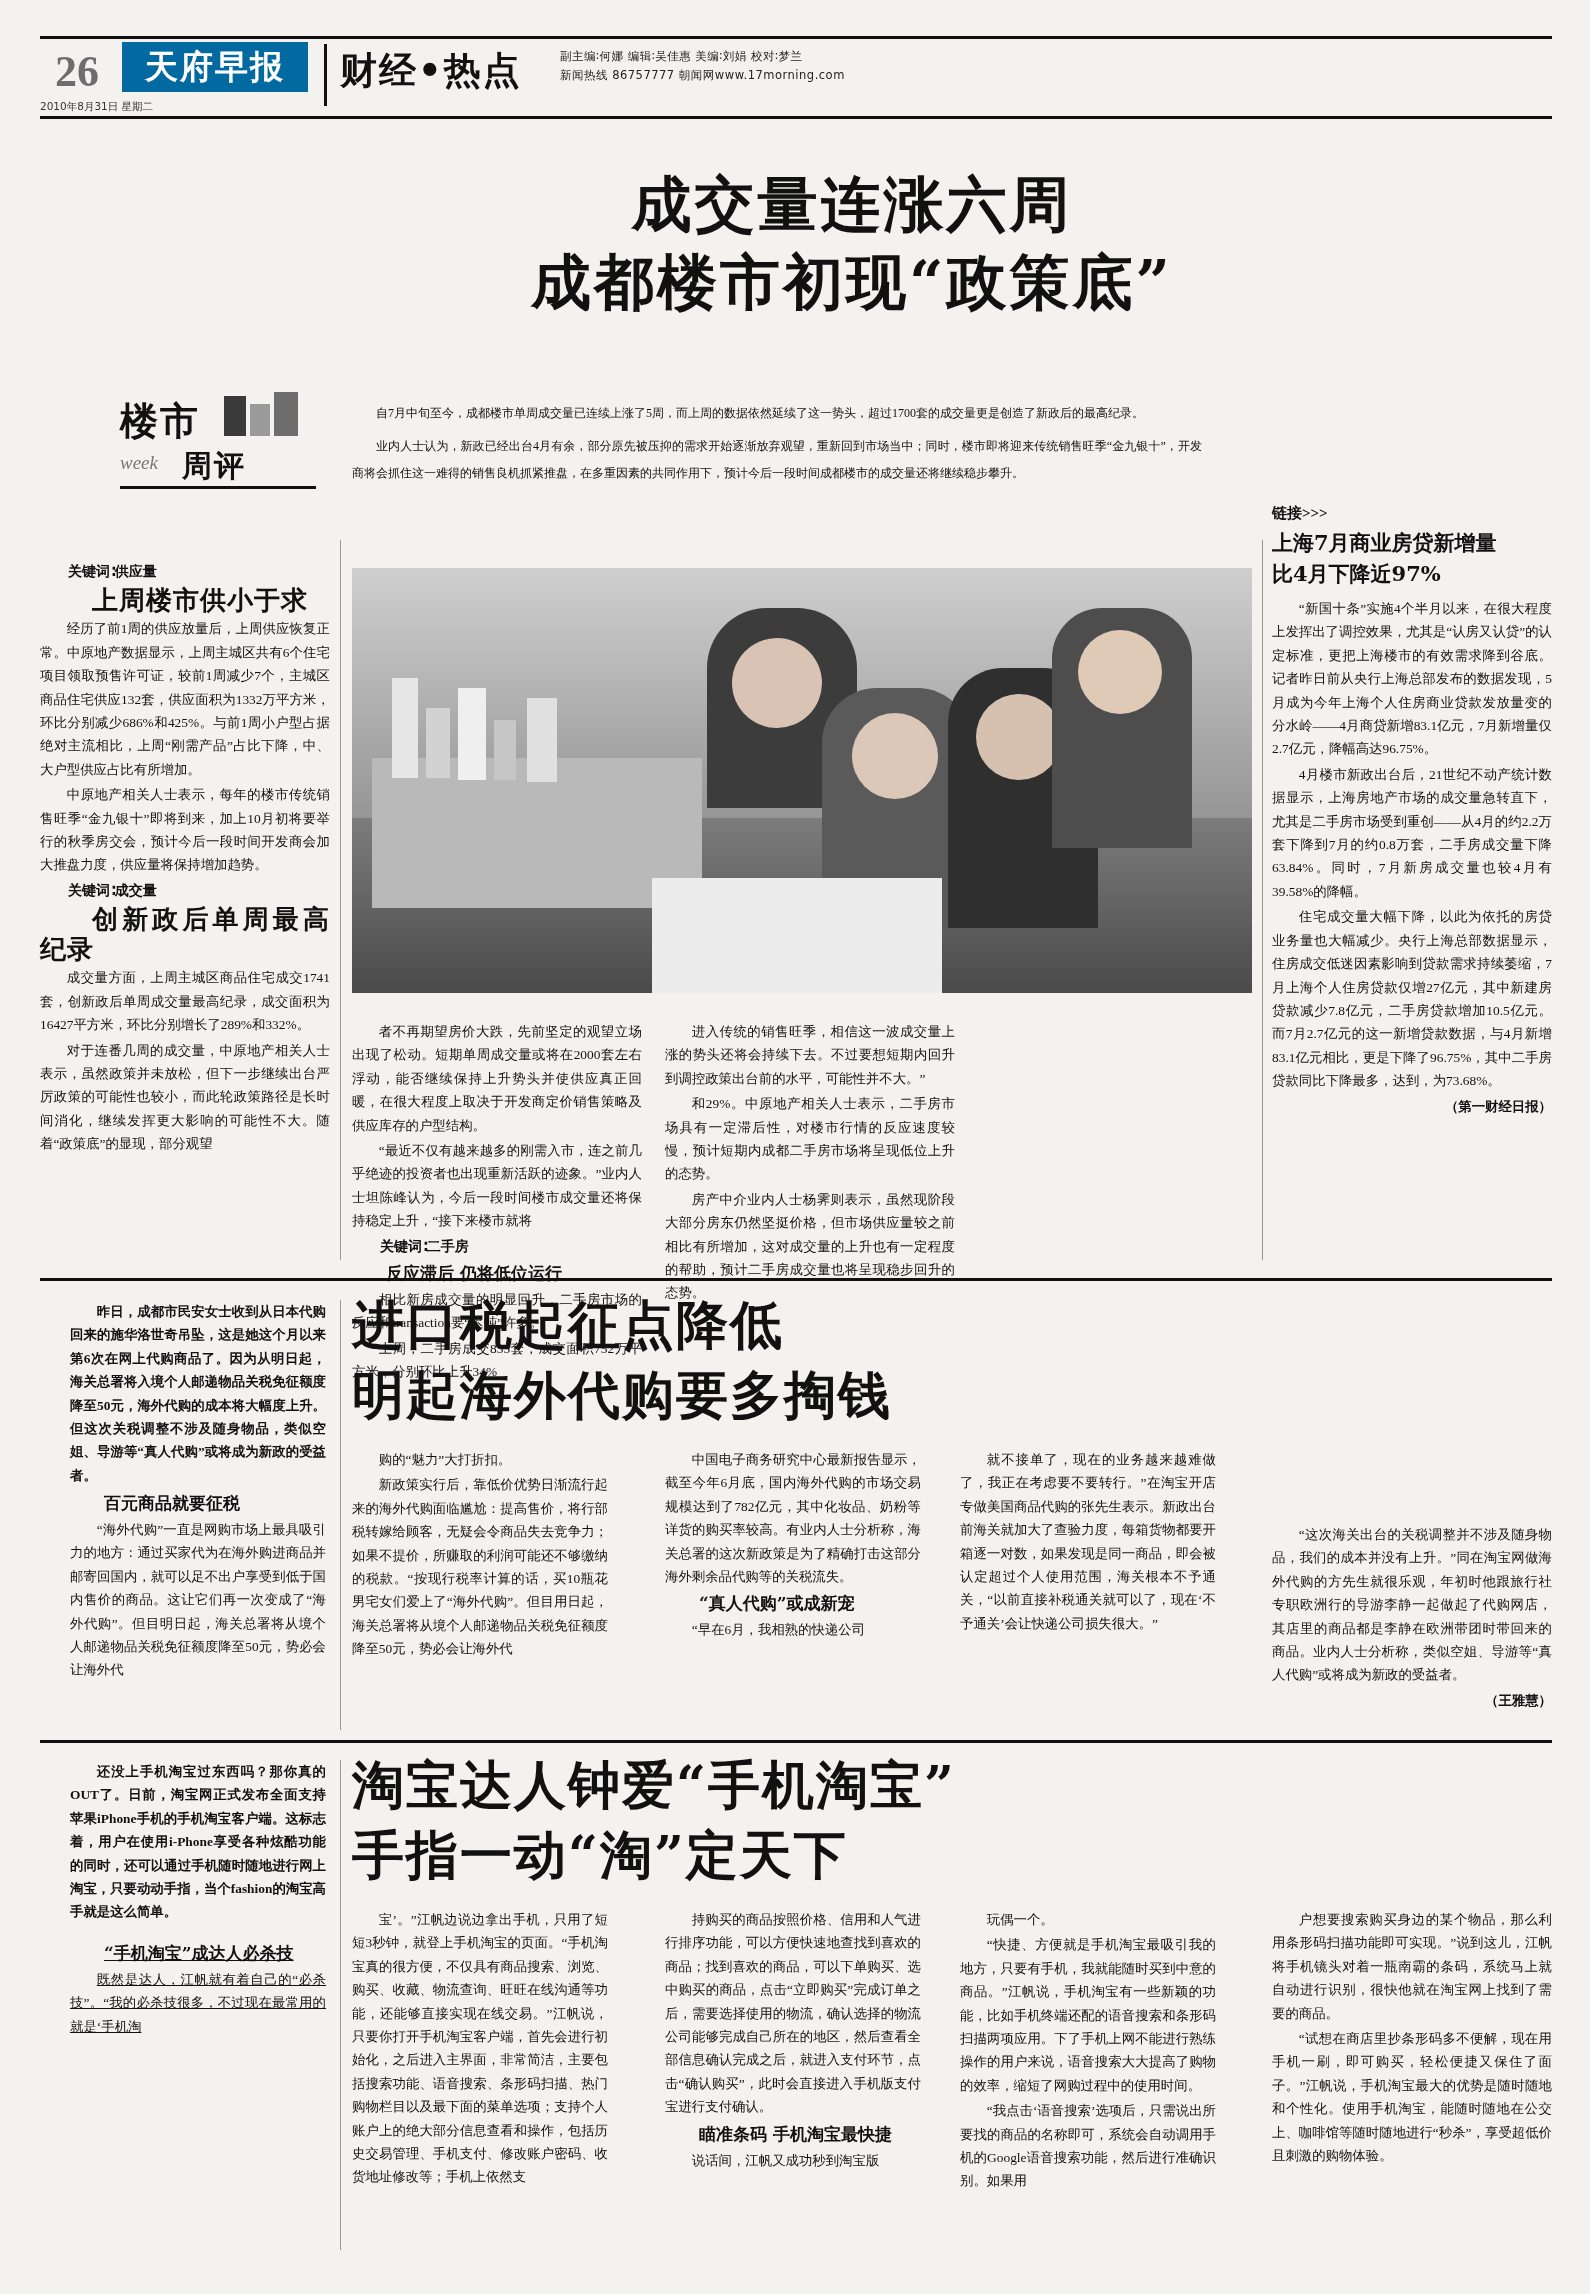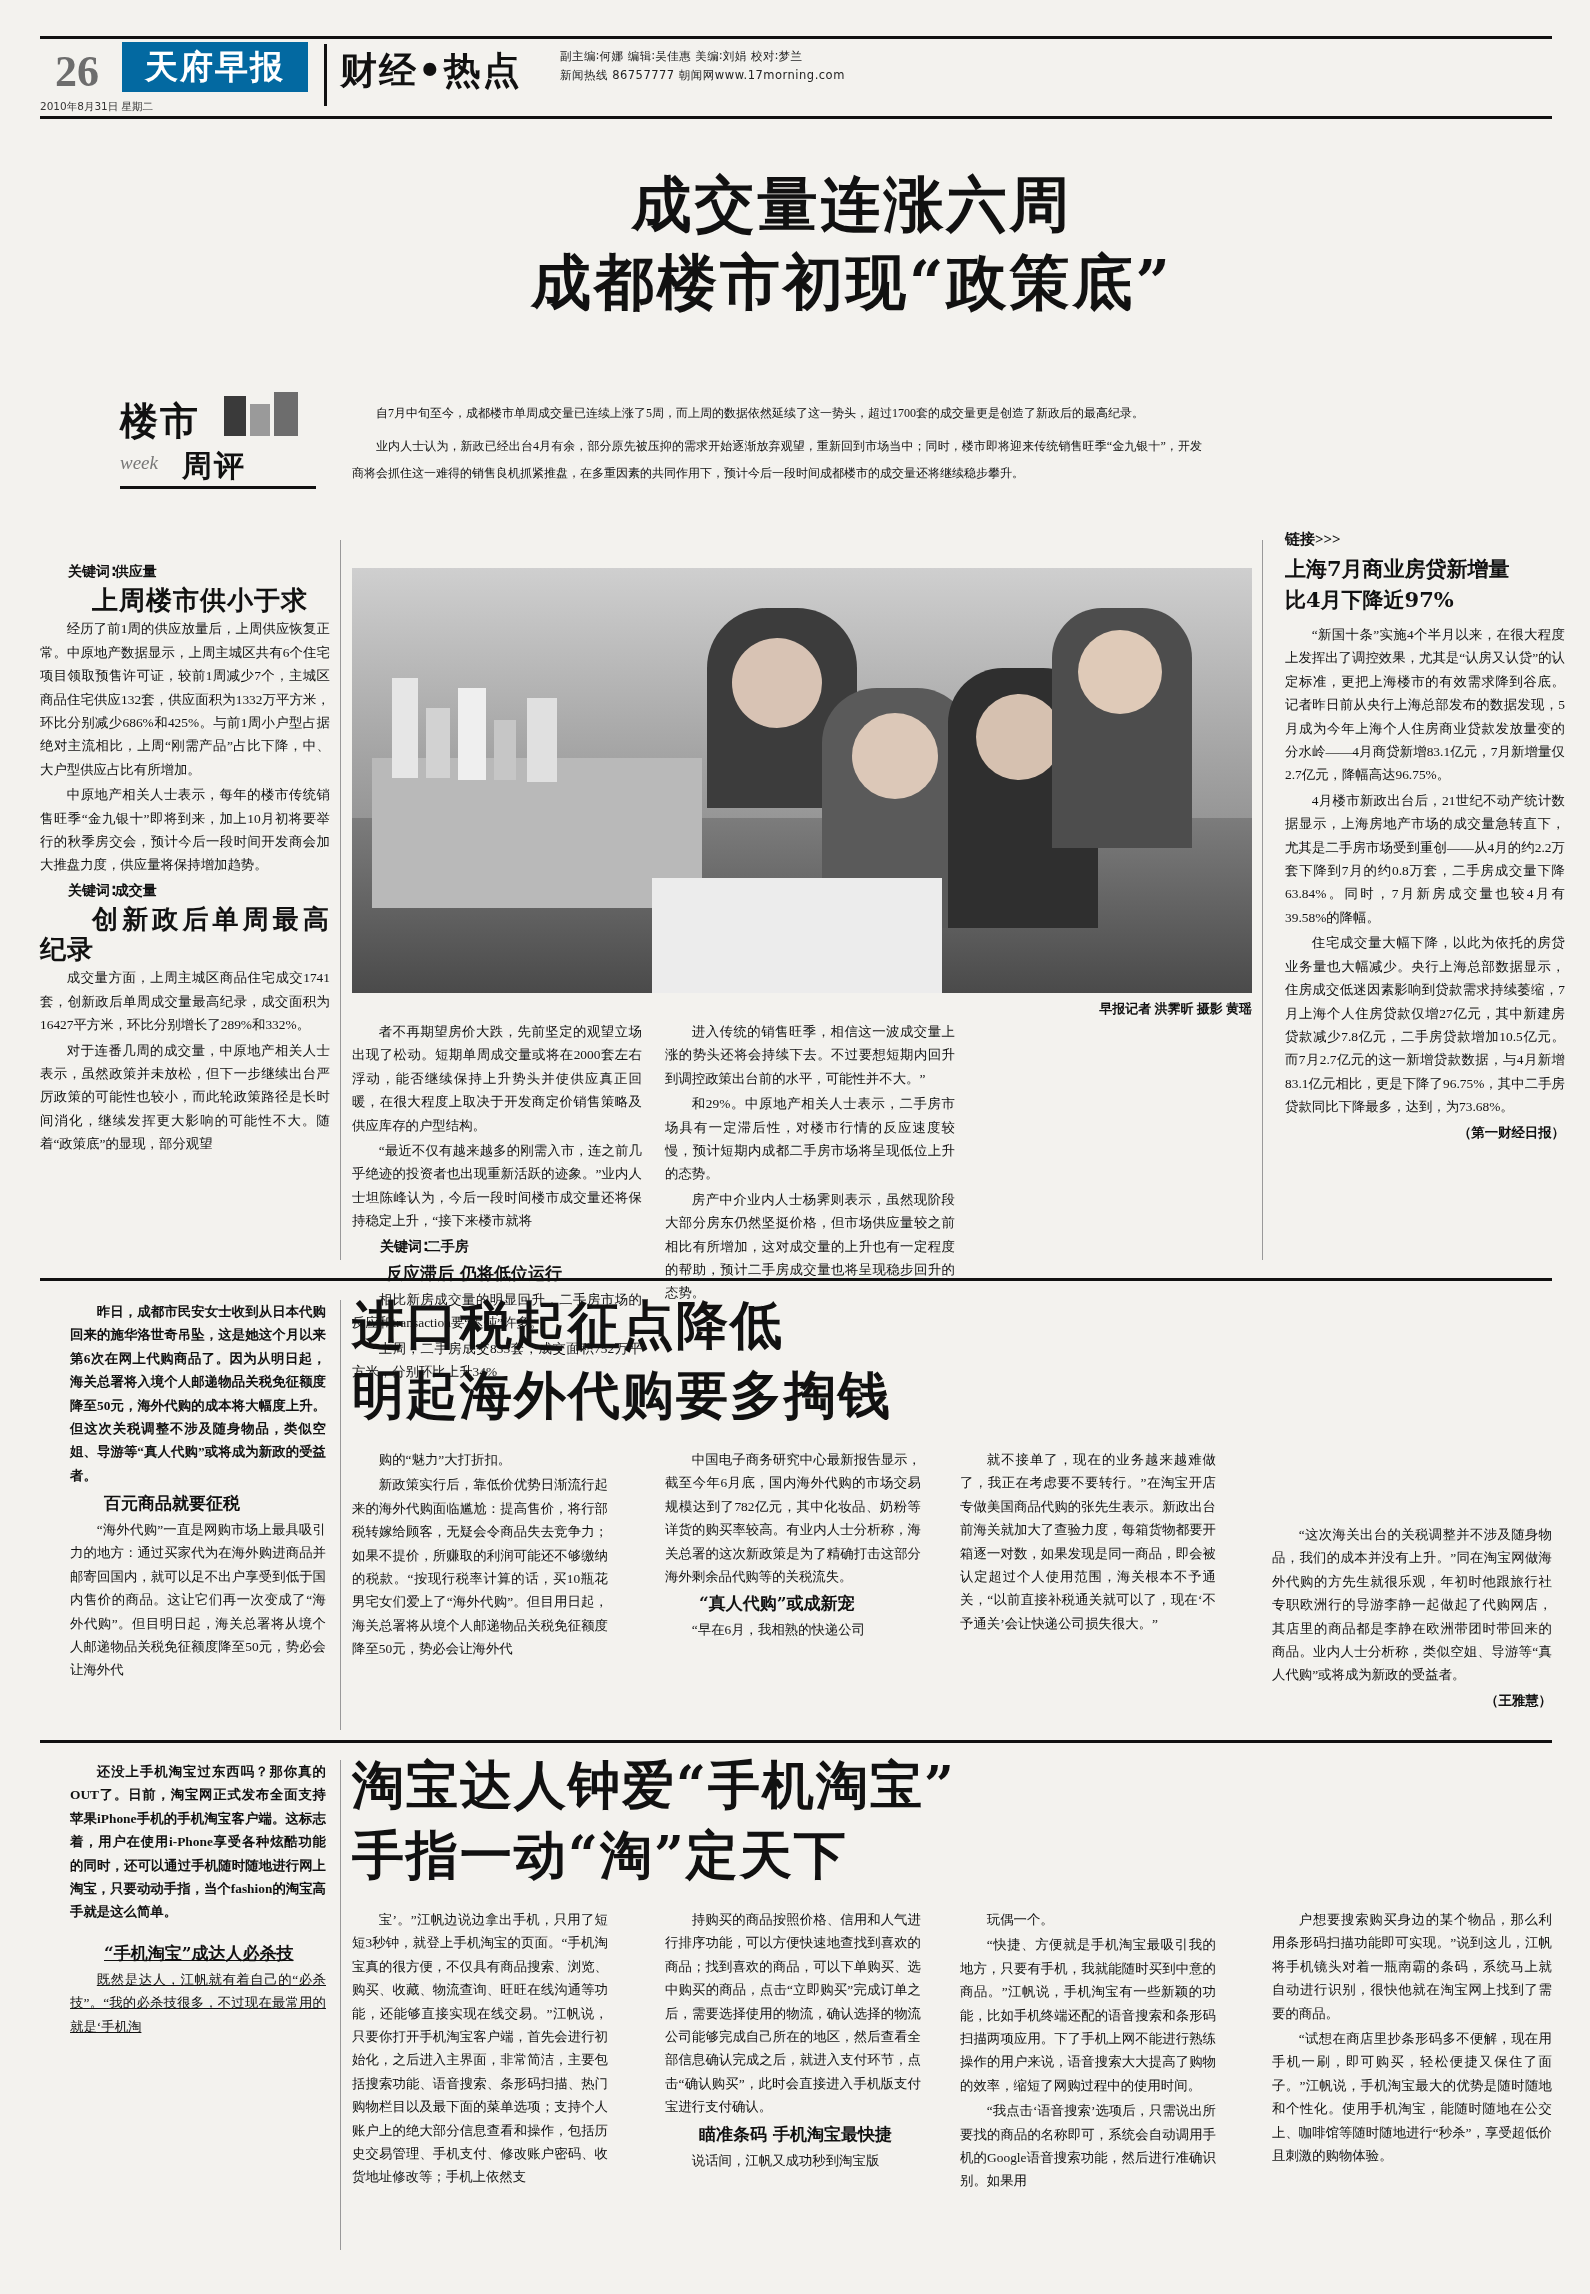--- a/index.html
+++ b/index.html
@@ -41,21 +41,21 @@
   .kw{font-weight:bold;font-size:14px;margin:6px 0 2px 0;text-indent:0;}
   .sub{font-family:"DejaVu Serif","Liberation Serif",serif;font-weight:bold;font-size:26px;line-height:30px;margin:2px 0 6px 0;text-indent:0;letter-spacing:1px;}
   .sub-sm{font-family:"DejaVu Serif","Liberation Serif",serif;font-weight:bold;font-size:17px;line-height:26px;margin:4px 0 4px 0;text-indent:0;}
 
   
   .photo{position:absolute;left:352px;top:568px;width:900px;height:425px;background:#8a8a8a;overflow:hidden;}
   .ph-layer{position:absolute;}
   .credit{position:absolute;left:352px;top:1000px;width:900px;text-align:right;font-size:13px;font-family:"Liberation Serif",serif;font-weight:bold;}
 
   
-  .linkbox{position:absolute;left:1272px;top:530px;width:280px;margin-left:13px;}
+  .linkbox{position:absolute;left:1272px;top:504px;width:280px;}
   .linkbox .lk{font-weight:bold;font-size:15px;font-family:"Liberation Serif",serif;margin-bottom:4px;}
   .linkbox .lt{font-family:"DejaVu Serif","Liberation Serif",serif;font-weight:bold;font-size:21px;line-height:31px;letter-spacing:0px;}
 
   
   .hr{position:absolute;background:#111;}
   .vr{position:absolute;background:#999;width:1px;}
 
   
   .head2{position:absolute;left:352px;top:1290px;width:1100px;
          font-family:"DejaVu Serif","Liberation Serif",serif;font-weight:bold;font-size:52px;line-height:70px;letter-spacing:2px;color:#111;}
@@ -115,21 +115,20 @@
     <div class="ph-layer" style="left:355px;top:40px;width:150px;height:200px;border-radius:60px 60px 0 0;background:#3c3c3c;"></div>
     <div class="ph-layer" style="left:380px;top:70px;width:90px;height:90px;border-radius:50%;background:#d8c3b4;"></div>
     <div class="ph-layer" style="left:470px;top:120px;width:150px;height:240px;border-radius:55px 55px 0 0;background:#5a5a5a;"></div>
     <div class="ph-layer" style="left:500px;top:145px;width:86px;height:86px;border-radius:50%;background:#dcc8b8;"></div>
     <div class="ph-layer" style="left:596px;top:100px;width:150px;height:260px;border-radius:55px 55px 0 0;background:#2f2f2f;"></div>
     <div class="ph-layer" style="left:624px;top:126px;width:86px;height:86px;border-radius:50%;background:#d6c1b0;"></div>
     <div class="ph-layer" style="left:700px;top:40px;width:140px;height:240px;border-radius:50px 50px 0 0;background:#4d4d4d;"></div>
     <div class="ph-layer" style="left:726px;top:62px;width:84px;height:84px;border-radius:50%;background:#dfcab8;"></div>
     <div class="ph-layer" style="left:300px;top:310px;width:290px;height:115px;background:#ececec;"></div>
   </div>
-  <div class="credit">早报记者 洪霁昕 摄影 黄瑶</div>
 
   <div class="col" style="left:40px;top:560px;width:290px;">
     <p class="kw">关键词∶供应量</p>
     <p class="sub">上周楼市供小于求</p>
     <p>经历了前1周的供应放量后，上周供应恢复正常。中原地产数据显示，上周主城区共有6个住宅项目领取预售许可证，较前1周减少7个，主城区商品住宅供应132套，供应面积为1332万平方米，环比分别减少686%和425%。与前1周小户型占据绝对主流相比，上周“刚需产品”占比下降，中、大户型供应占比有所增加。</p>
     <p>中原地产相关人士表示，每年的楼市传统销售旺季“金九银十”即将到来，加上10月初将要举行的秋季房交会，预计今后一段时间开发商会加大推盘力度，供应量将保持增加趋势。</p>
     <p class="kw">关键词∶成交量</p>
     <p class="sub">创新政后单周最高纪录</p>
     <p>成交量方面，上周主城区商品住宅成交1741套，创新政后单周成交量最高纪录，成交面积为16427平方米，环比分别增长了289%和332%。</p>
     <p>对于连番几周的成交量，中原地产相关人士表示，虽然政策并未放松，但下一步继续出台严厉政策的可能性也较小，而此轮政策路径是长时间消化，继续发挥更大影响的可能性不大。随着“政策底”的显现，部分观望</p>

